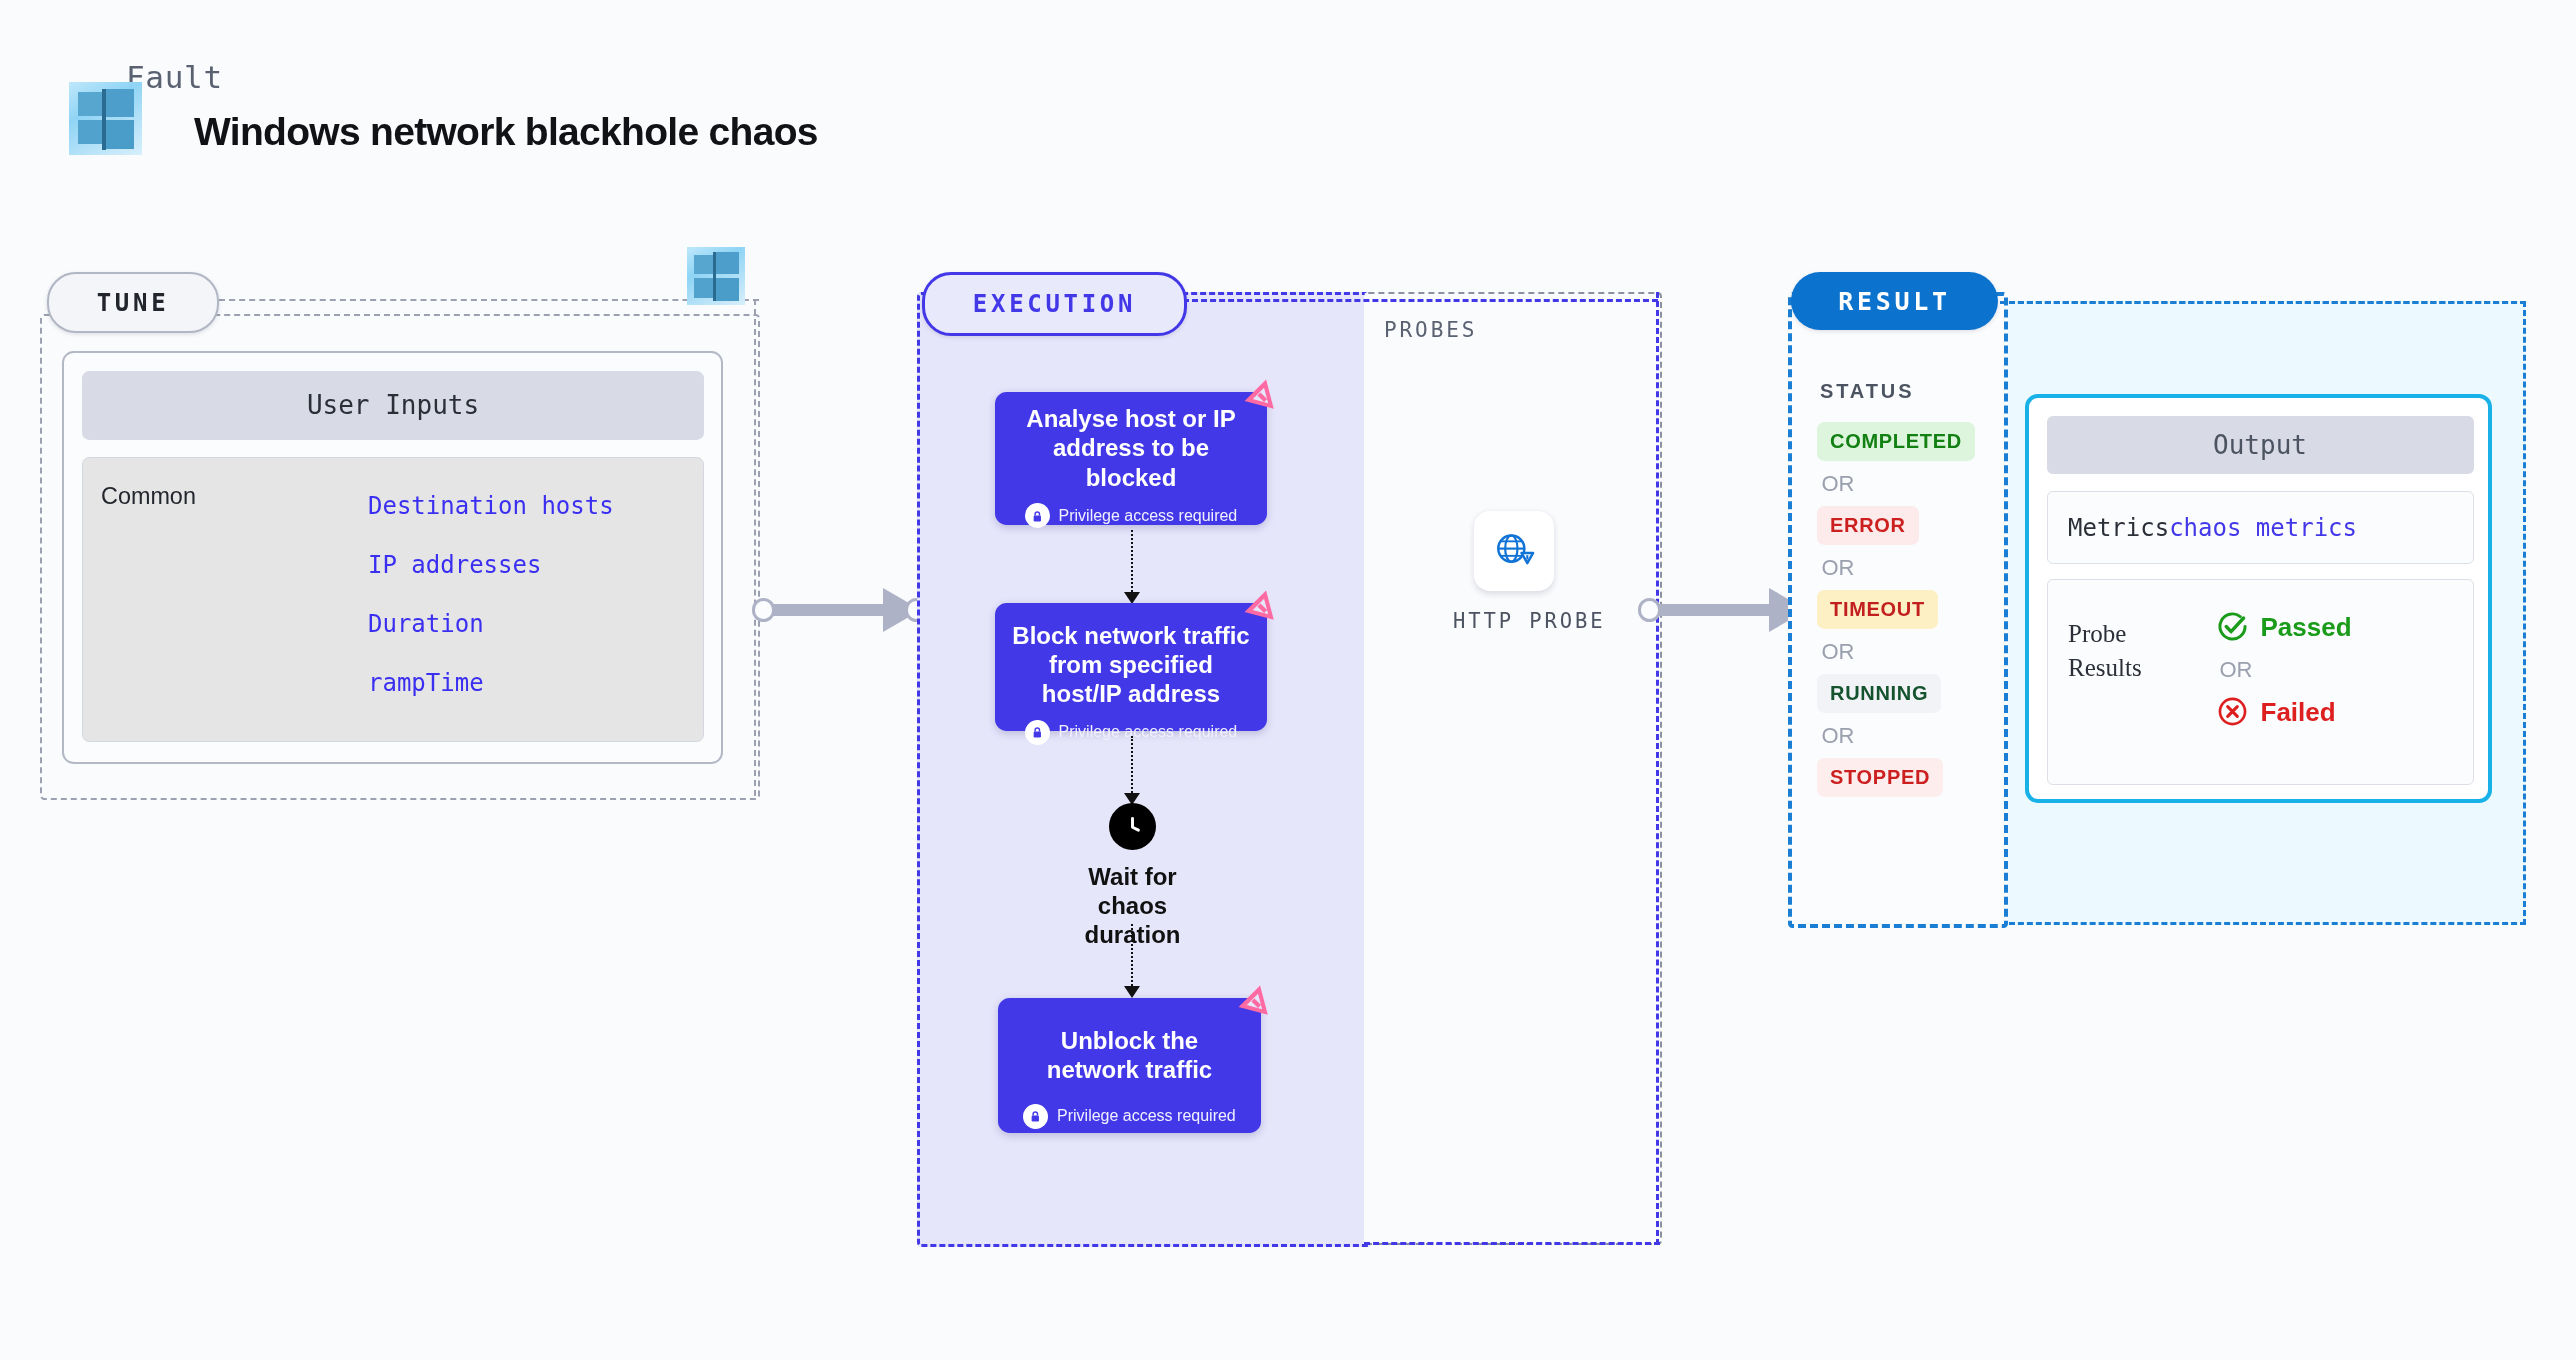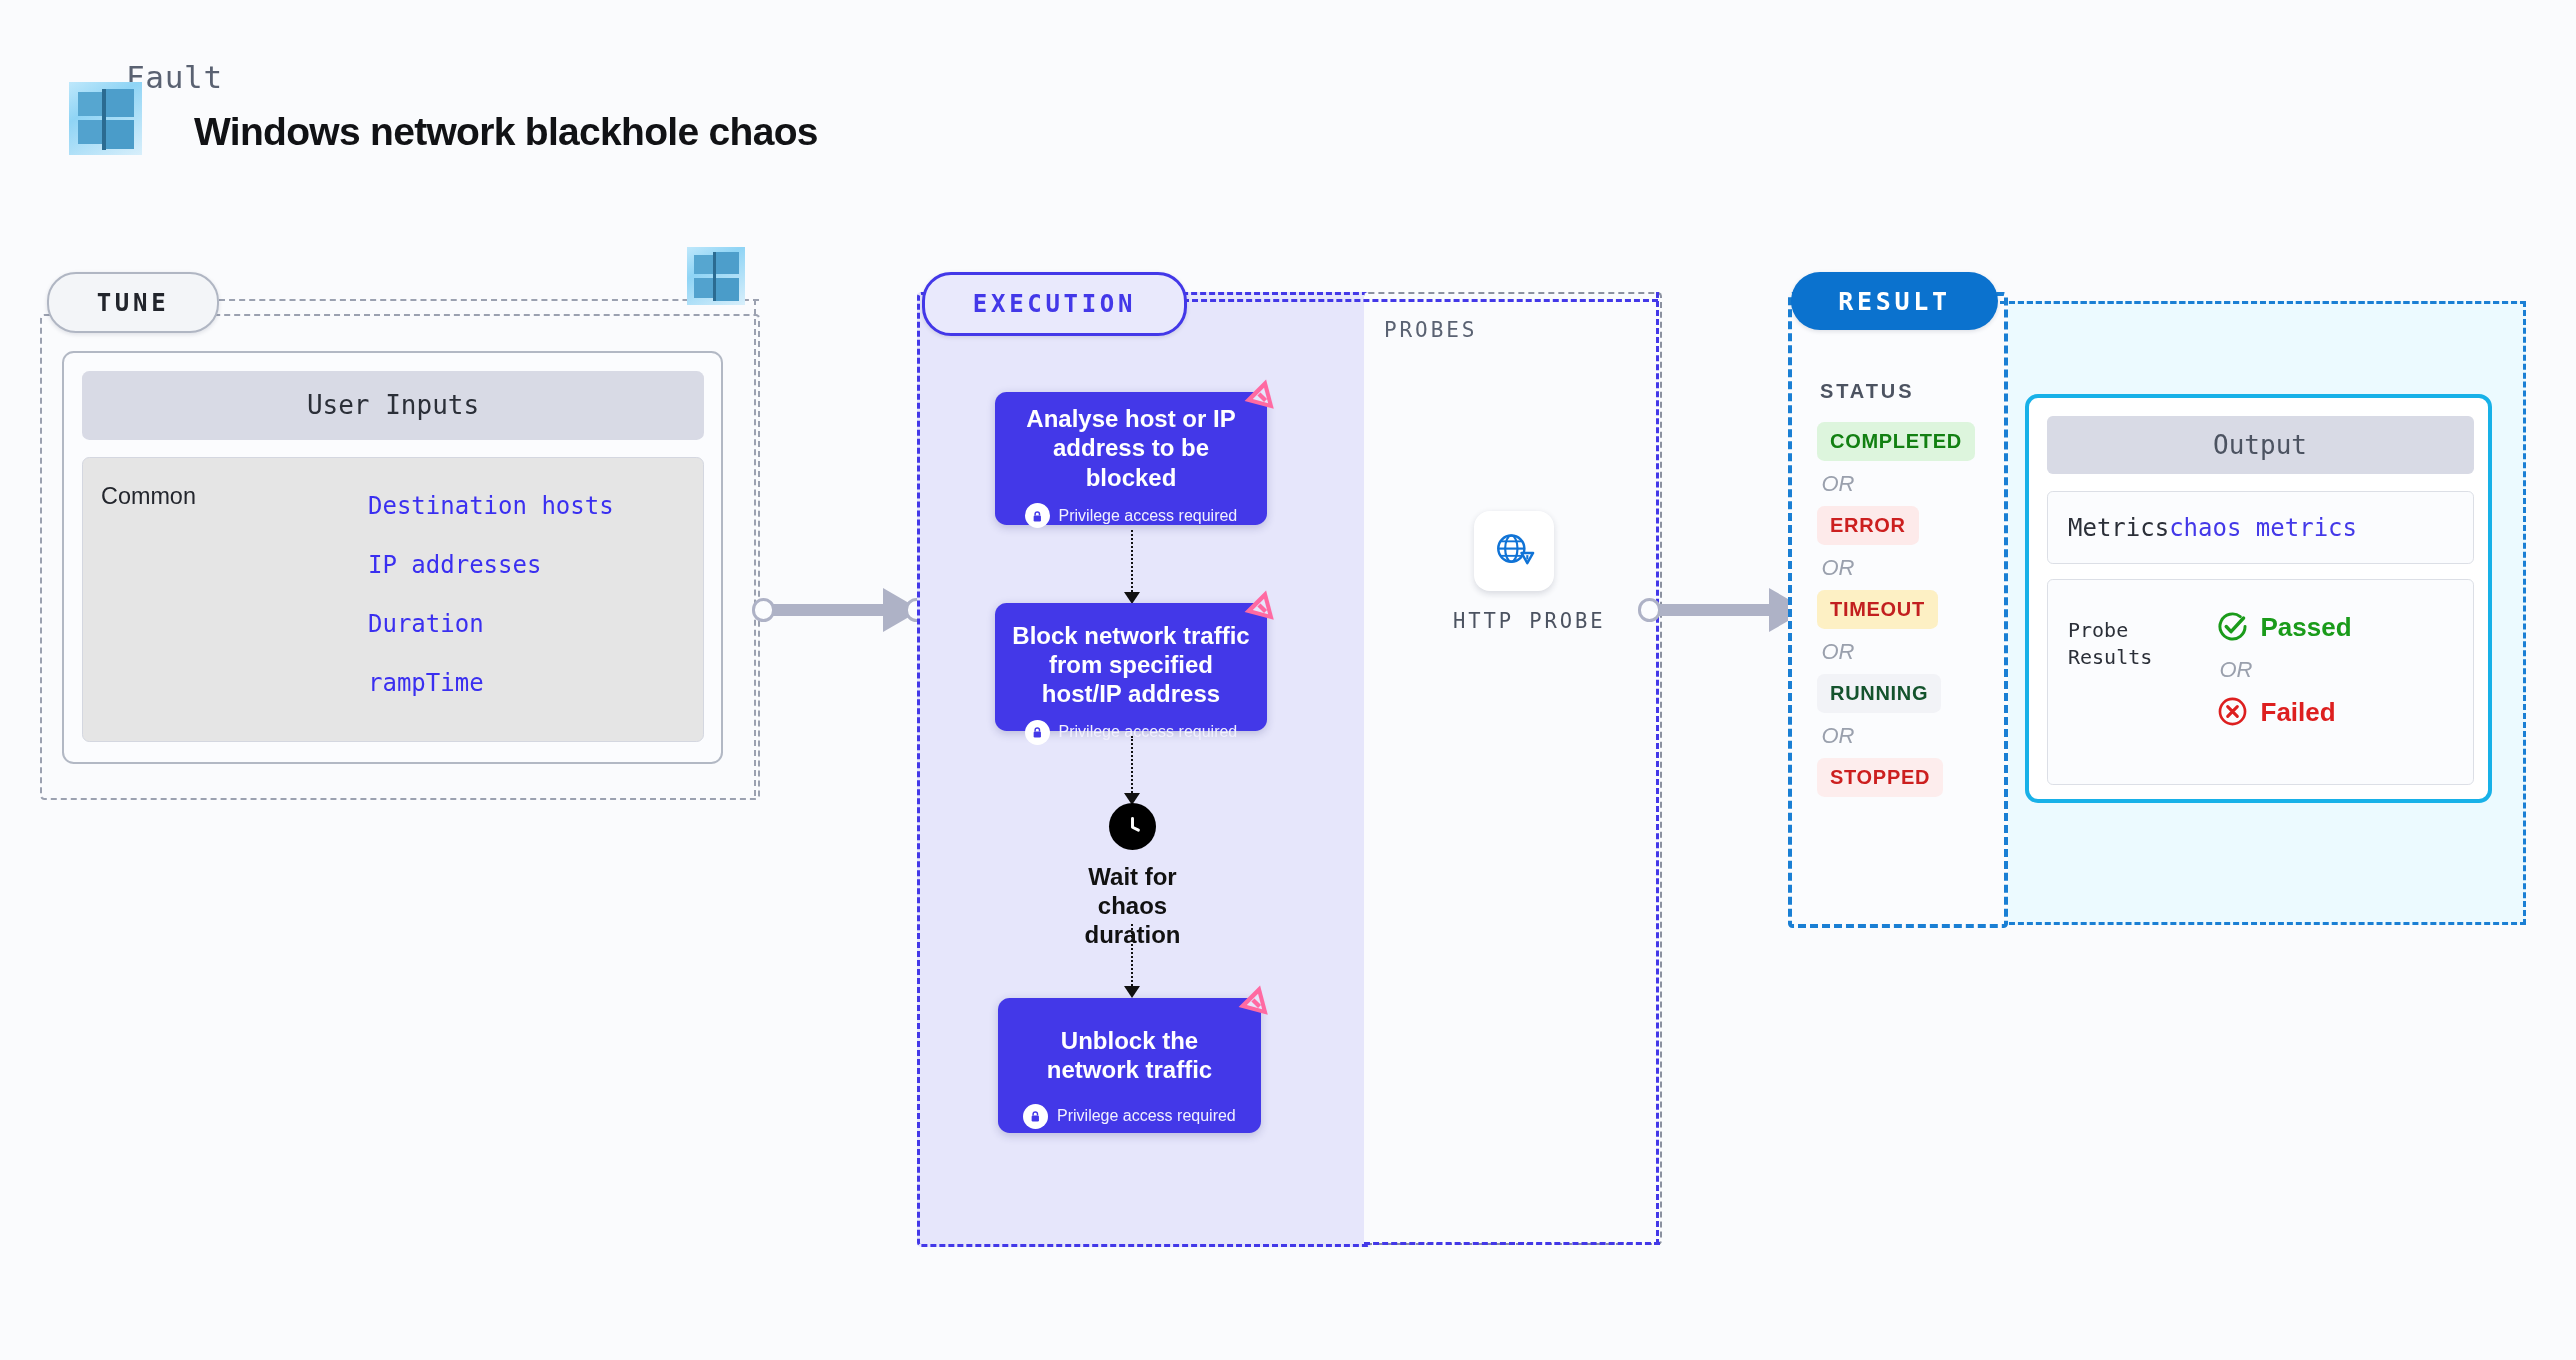--- a/index.html
+++ b/index.html
@@ -175,21 +175,21 @@
     position:absolute;left:2000px;top:301px;width:526px;height:0;
     border-top:3.7px dashed #1a7fd4;
   }
 
   #status-label{position:absolute;left:1820px;top:380px;font-size:20px;color:#4c5361;letter-spacing:2.9px;font-weight:bold;}
   #status-list{position:absolute;left:1817px;top:422px;width:179px;}
   .stat-badge{
     display:inline-block;border-radius:7.3px;padding:8px 13px;
     font-size:20px;font-weight:bold;letter-spacing:0.7px;margin-bottom:0;
   }
-  .or-text{font-size:22px;color:#9aa0ad;margin:9.5px 0 9.5px 4.4px;font-style:italic;}
+  .or-text{font-size:22px;color:#9aa0ad;margin:9.5px 0 9.5px 4.4px;}
 
   #output-wrap{
     position:absolute;left:2000px;top:301px;width:526px;height:624px;
     border:3.7px dashed #1a7fd4;border-left:none;background:#ecfaff;
     box-sizing:border-box;
   }
   #output-card{
     position:absolute;left:2025px;top:394px;width:467px;height:409px;
     background:#fff;border:4.4px solid #18b1e8;border-radius:13px;
     box-sizing:border-box;
@@ -205,21 +205,21 @@
     background:#fbfcfe;border:1.5px solid #dcdfe6;border-radius:5.8px;
     display:flex;align-items:center;box-sizing:border-box;
   }
   #metrics-key{margin-left:20.5px;font-size:24px;color:#2b2f38;}
   #metrics-val{font-size:24px;color:#4338e8;}
   #probe-res-row{
     position:absolute;left:17.5px;top:181px;width:427px;height:206px;
     background:#fbfcfe;border:1.5px solid #dcdfe6;border-radius:5.8px;
     box-sizing:border-box;
   }
-  #probe-res-key{position:absolute;left:20.5px;top:37px;font-size:20px;color:#2b2f38;line-height:1.35;}
+  #probe-res-key{position:absolute;left:20.5px;top:37px;font-size:25px;color:#2b2f38;line-height:1.35;font-family:Liberation Serif, serif;}
   #probe-res-vals{position:absolute;left:169px;top:31px;}
   .res-line{display:flex;align-items:center;gap:13px;}
   .res-line .txt{font-size:26px;font-weight:bold;}
 
   
   .conn{position:absolute;height:44px;}
   .conn .bar{position:absolute;top:16px;height:11.7px;background:#aeb2c6;}
   .conn .tri{
     position:absolute;top:0;width:0;height:0;
     border-top:22px solid transparent;border-bottom:22px solid transparent;

